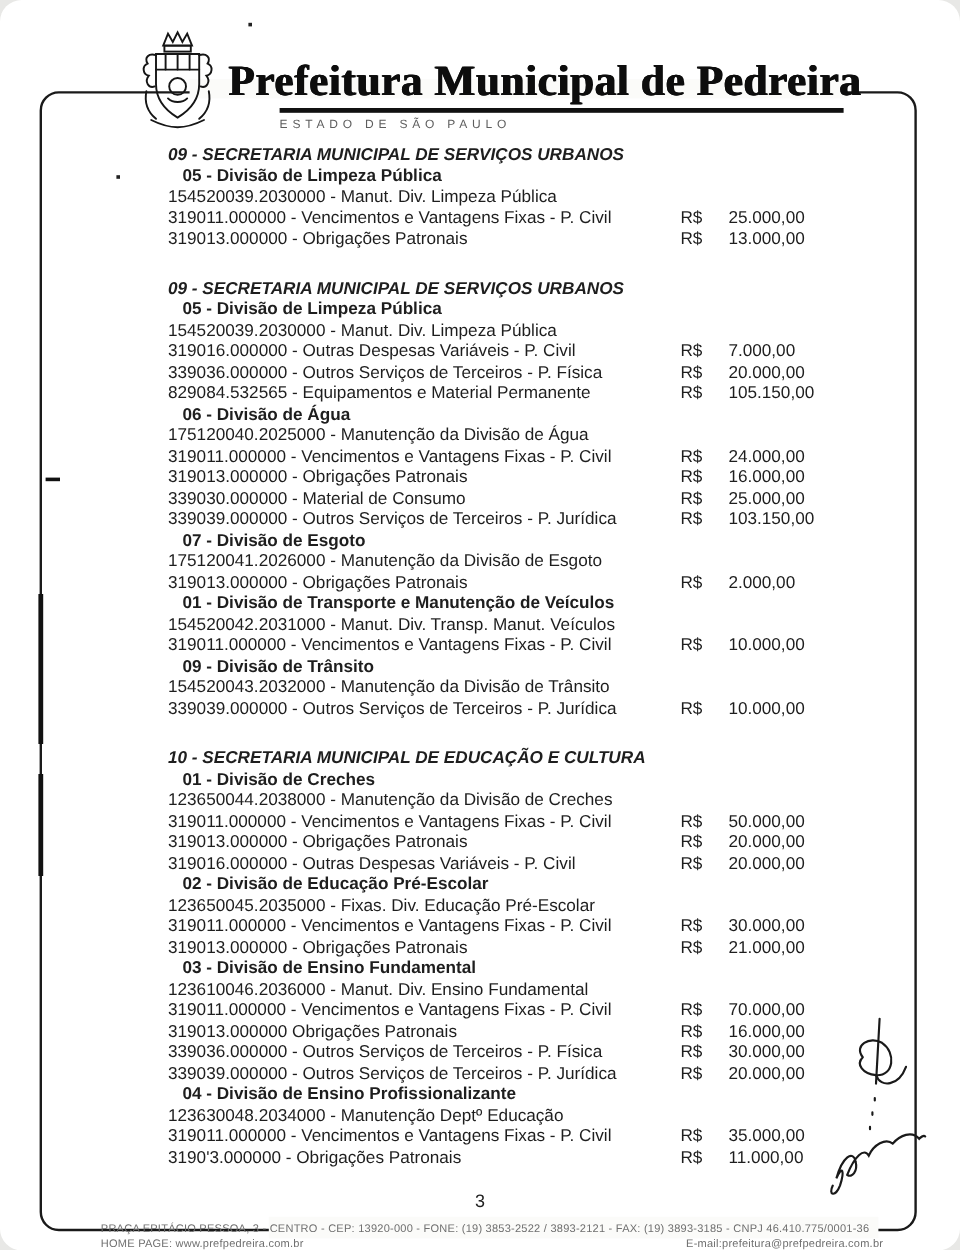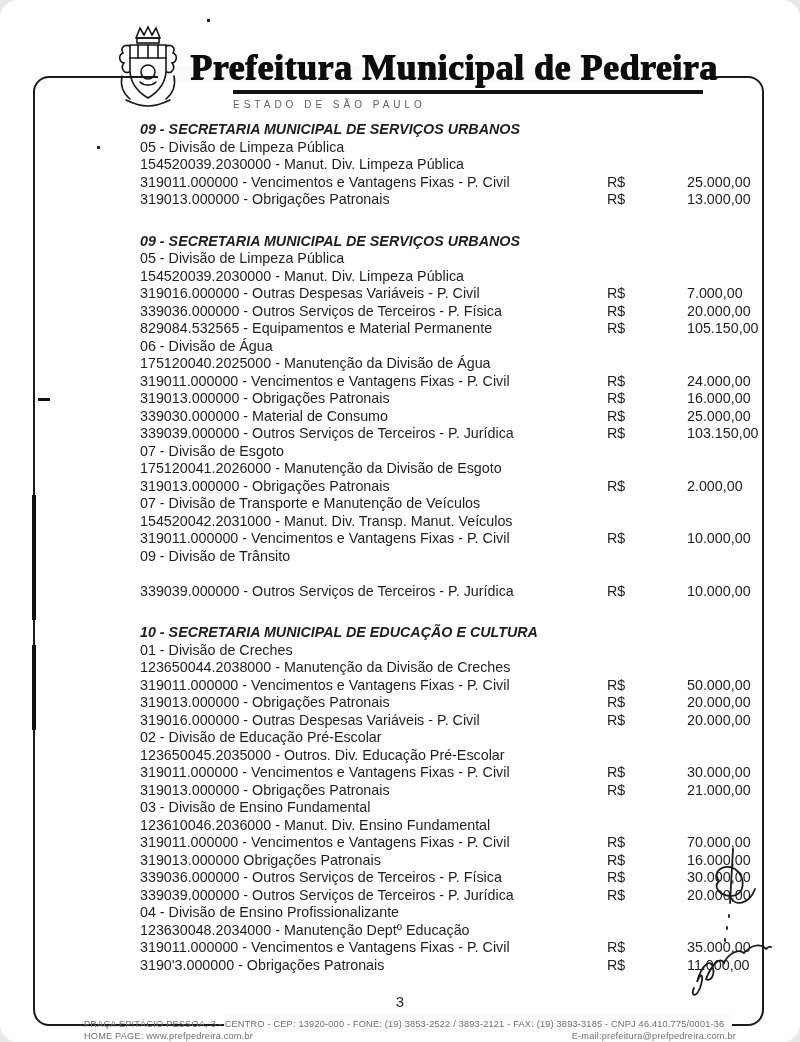--- a/index.html
+++ b/index.html
@@ -16,26 +16,26 @@
   .logo{position:absolute;left:110px;top:24px;width:76px;height:86px;}
   .doc-title{position:absolute;left:190px;top:46px;margin:0;white-space:nowrap;
              font-family:"Liberation Serif",serif;font-weight:900;font-size:36px;
              color:#0d0d0d;text-shadow:0.9px 0 0 #0d0d0d,0 0.5px 0 #0d0d0d;letter-spacing:0.5px;}
   .title-rule{position:absolute;left:233px;top:90px;width:470px;height:4px;background:#111;}
   .subtitle{position:absolute;left:233px;top:99px;width:470px;text-align:left;
             font-size:10px;letter-spacing:4px;color:#5d5d5d;}
   
   .doc-body{position:absolute;left:140px;top:121px;width:557px;
             font-size:14.3px;line-height:17.5px;color:#1e1e1e;}
-  .row{display:flex;height:17.5px;gap:40px;}
+  .row{display:flex;height:17.5px;}
   .row .desc{flex:0 0 427px;white-space:nowrap;overflow:visible;}
   .row .cur{flex:0 0 40px;}
   .row .amt{flex:1;white-space:nowrap;}
   .row.sec{font-weight:bold;font-style:italic;}
-  .row.div{font-weight:normal;}
+  .row.div{font-weight:bold;margin-left:12px;}
   .gap{height:24px;}
   
   .pageno{position:absolute;left:0;right:0;top:993px;text-align:center;font-size:15px;color:#222;}
   .footer{position:absolute;left:84px;top:1019px;width:652px;font-size:9.2px;color:#6f6f6f;
           letter-spacing:0.2px;}
   .footer .l1{white-space:nowrap;}
   .footer .l2{display:flex;justify-content:space-between;margin-top:2px;}
   
   .sig{position:absolute;}
   .speck{position:absolute;background:#222;}
@@ -173,40 +173,41 @@
       <span class="desc">175120041.2026000 - Manutenção da Divisão de Esgoto</span>
       <span class="cur"></span>
       <span class="amt"></span>
     </div>
       <div class="row item">
       <span class="desc">319013.000000 - Obrigações Patronais</span>
       <span class="cur">R$</span>
       <span class="amt">2.000,00</span>
     </div>
       <div class="row div">
-      <span class="desc">07 - Divisão de Transporte e Manutenção de Veículos</span>
+      <span class="desc">01 - Divisão de Transporte e Manutenção de Veículos</span>
       <span class="cur"></span>
       <span class="amt"></span>
     </div>
       <div class="row prog">
       <span class="desc">154520042.2031000 - Manut. Div. Transp. Manut. Veículos</span>
       <span class="cur"></span>
       <span class="amt"></span>
     </div>
       <div class="row item">
       <span class="desc">319011.000000 - Vencimentos e Vantagens Fixas - P. Civil</span>
       <span class="cur">R$</span>
       <span class="amt">10.000,00</span>
     </div>
       <div class="row div">
       <span class="desc">09 - Divisão de Trânsito</span>
       <span class="cur"></span>
       <span class="amt"></span>
     </div>
       <div class="row prog">
+      <span class="desc">154520043.2032000 - Manutenção da Divisão de Trânsito</span>
       <span class="cur"></span>
       <span class="amt"></span>
     </div>
       <div class="row item">
       <span class="desc">339039.000000 - Outros Serviços de Terceiros - P. Jurídica</span>
       <span class="cur">R$</span>
       <span class="amt">10.000,00</span>
     </div>
       <div class="gap"></div>
       <div class="row sec">
@@ -238,21 +239,21 @@
       <span class="desc">319016.000000 - Outras Despesas Variáveis - P. Civil</span>
       <span class="cur">R$</span>
       <span class="amt">20.000,00</span>
     </div>
       <div class="row div">
       <span class="desc">02 - Divisão de Educação Pré-Escolar</span>
       <span class="cur"></span>
       <span class="amt"></span>
     </div>
       <div class="row prog">
-      <span class="desc">123650045.2035000 - Outros. Div. Educação Pré-Escolar</span>
+      <span class="desc">123650045.2035000 - Fixas. Div. Educação Pré-Escolar</span>
       <span class="cur"></span>
       <span class="amt"></span>
     </div>
       <div class="row item">
       <span class="desc">319011.000000 - Vencimentos e Vantagens Fixas - P. Civil</span>
       <span class="cur">R$</span>
       <span class="amt">30.000,00</span>
     </div>
       <div class="row item">
       <span class="desc">319013.000000 - Obrigações Patronais</span>

